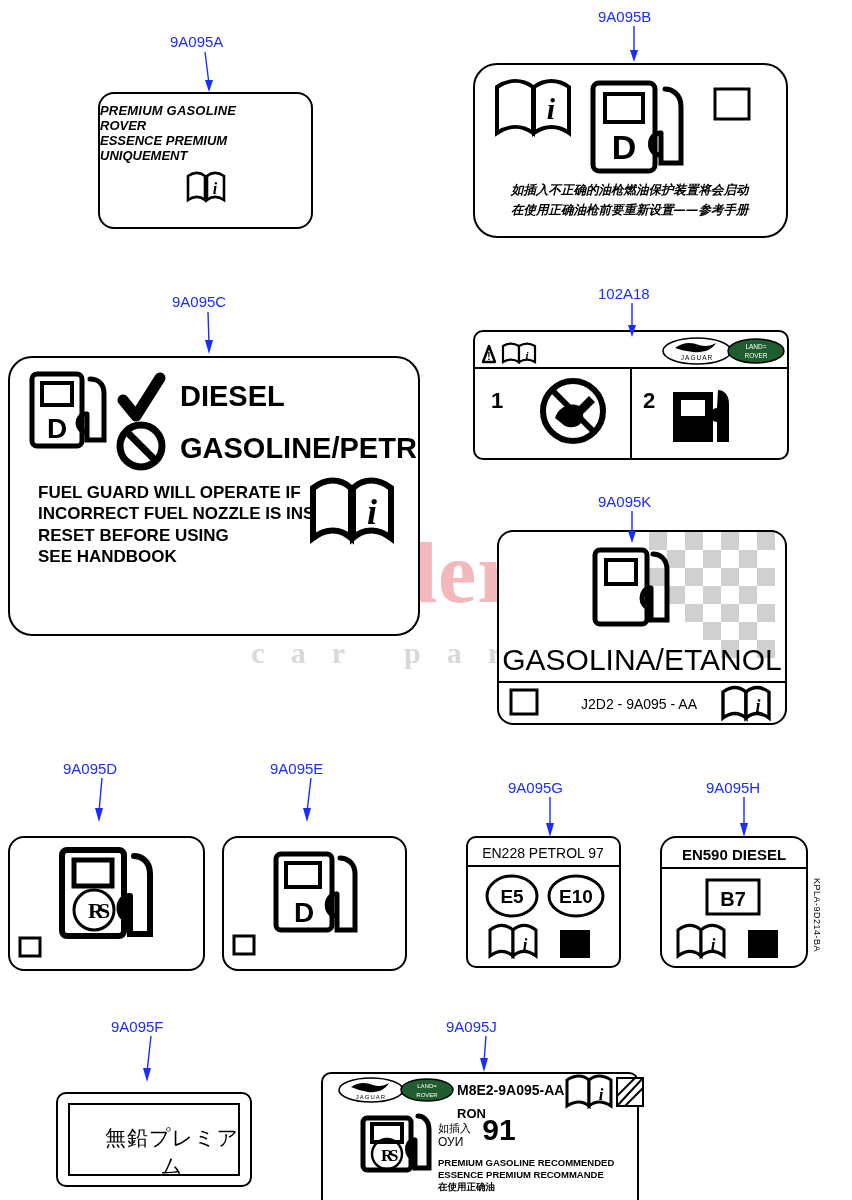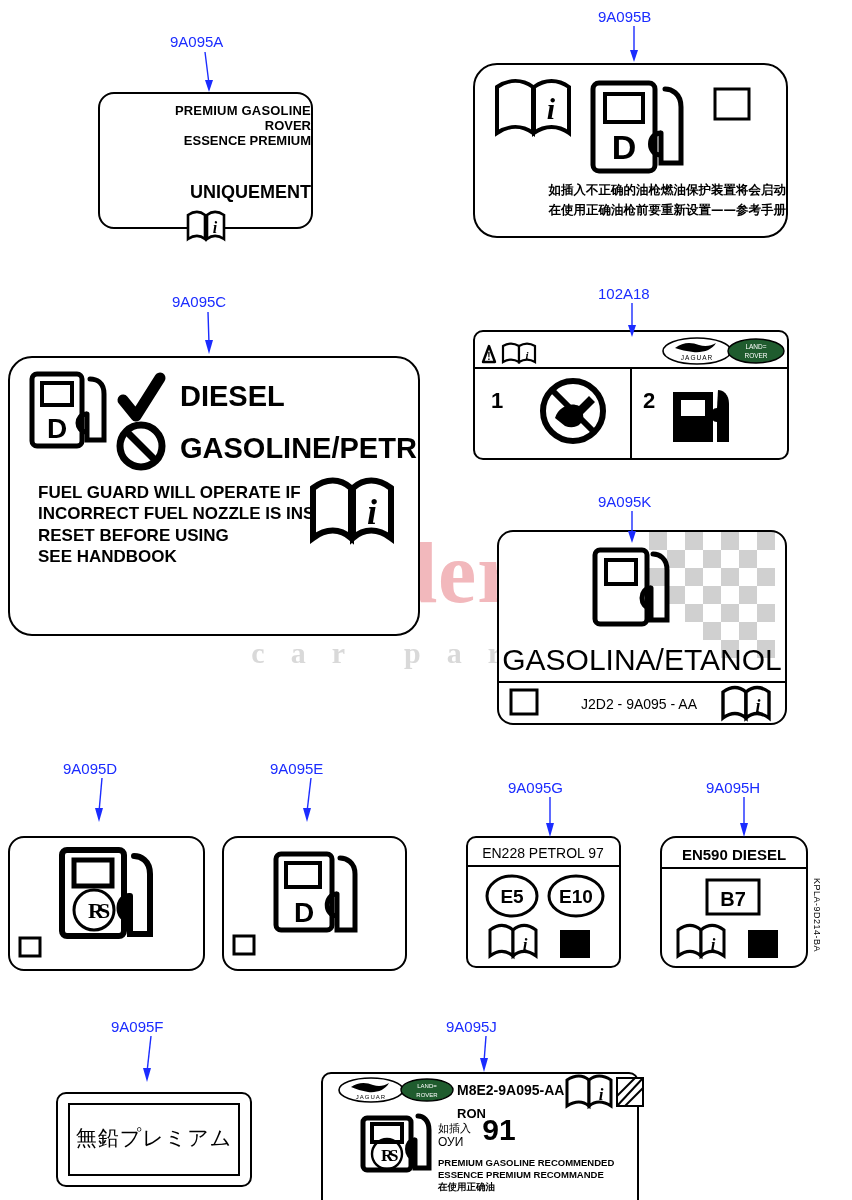--- a/index.html
+++ b/index.html
@@ -66,30 +66,32 @@
     background: #ffffff;
     border: 2px solid #000;
     box-sizing: border-box;
     z-index: 6;
   }
   .r8  { border-radius: 10px; }
   .r14 { border-radius: 16px; }
   .r20 { border-radius: 24px; }
 
   .ctext {
-    text-align: right;
+    text-align: left;
     font-weight: 700;
     line-height: 1.15;
+    font-style: italic;
   }
 
   
   svg { display:block; }
 
   .cn {
     font-family: "DejaVu Sans", sans-serif;
+    padding-left: 36px;
   }
   .vert-code {
     position: absolute;
     writing-mode: vertical-rl;
     font-size: 9px;
     letter-spacing: 0.5px;
     color: #000;
   }
 </style>
 </head>
@@ -105,21 +107,21 @@
   <div class="callout" style="left:170px; top:33px;">9A095A</div>
   <svg class="leader" style="left:195px; top:52px;" width="24" height="42">
     <path d="M10,0 L14,32" stroke="#1b2cff" stroke-width="1.4" fill="none"></path>
     <path d="M14,40 L10,28 L18,28 Z" fill="#1b2cff"></path>
   </svg>
 
   <div class="card r14" style="left:98px; top:92px; width:215px; height:137px;">
     <div class="ctext" style="margin-top:10px; font-size:13px; letter-spacing:0.2px;">PREMIUM  GASOLINE</div>
     <div class="ctext" style="font-size:13px;">ROVER</div>
     <div class="ctext" style="font-size:13px;">ESSENCE  PREMIUM</div>
-    <div class="ctext" style="font-size:18px;margin-top:33px;">UNIQUEMENT</div>
+    <div class="ctext" style="font-size:13px;">UNIQUEMENT</div>
     <div style="display:flex; justify-content:center; margin-top:6px;">
       <svg width="40" height="34" viewBox="0 0 40 34">
         <path d="M2,6 C8,2 14,2 19,6 L19,30 C14,26 8,26 2,30 Z" fill="#fff" stroke="#000" stroke-width="2.6"></path>
         <path d="M38,6 C32,2 26,2 21,6 L21,30 C26,26 32,26 38,30 Z" fill="#fff" stroke="#000" stroke-width="2.6"></path>
         <text x="29" y="24" font-family="Liberation Serif, serif" font-style="italic" font-size="16" font-weight="700" text-anchor="middle">i</text>
       </svg>
     </div>
   </div>
 
   <div class="callout" style="left:598px; top:8px;">9A095B</div>

